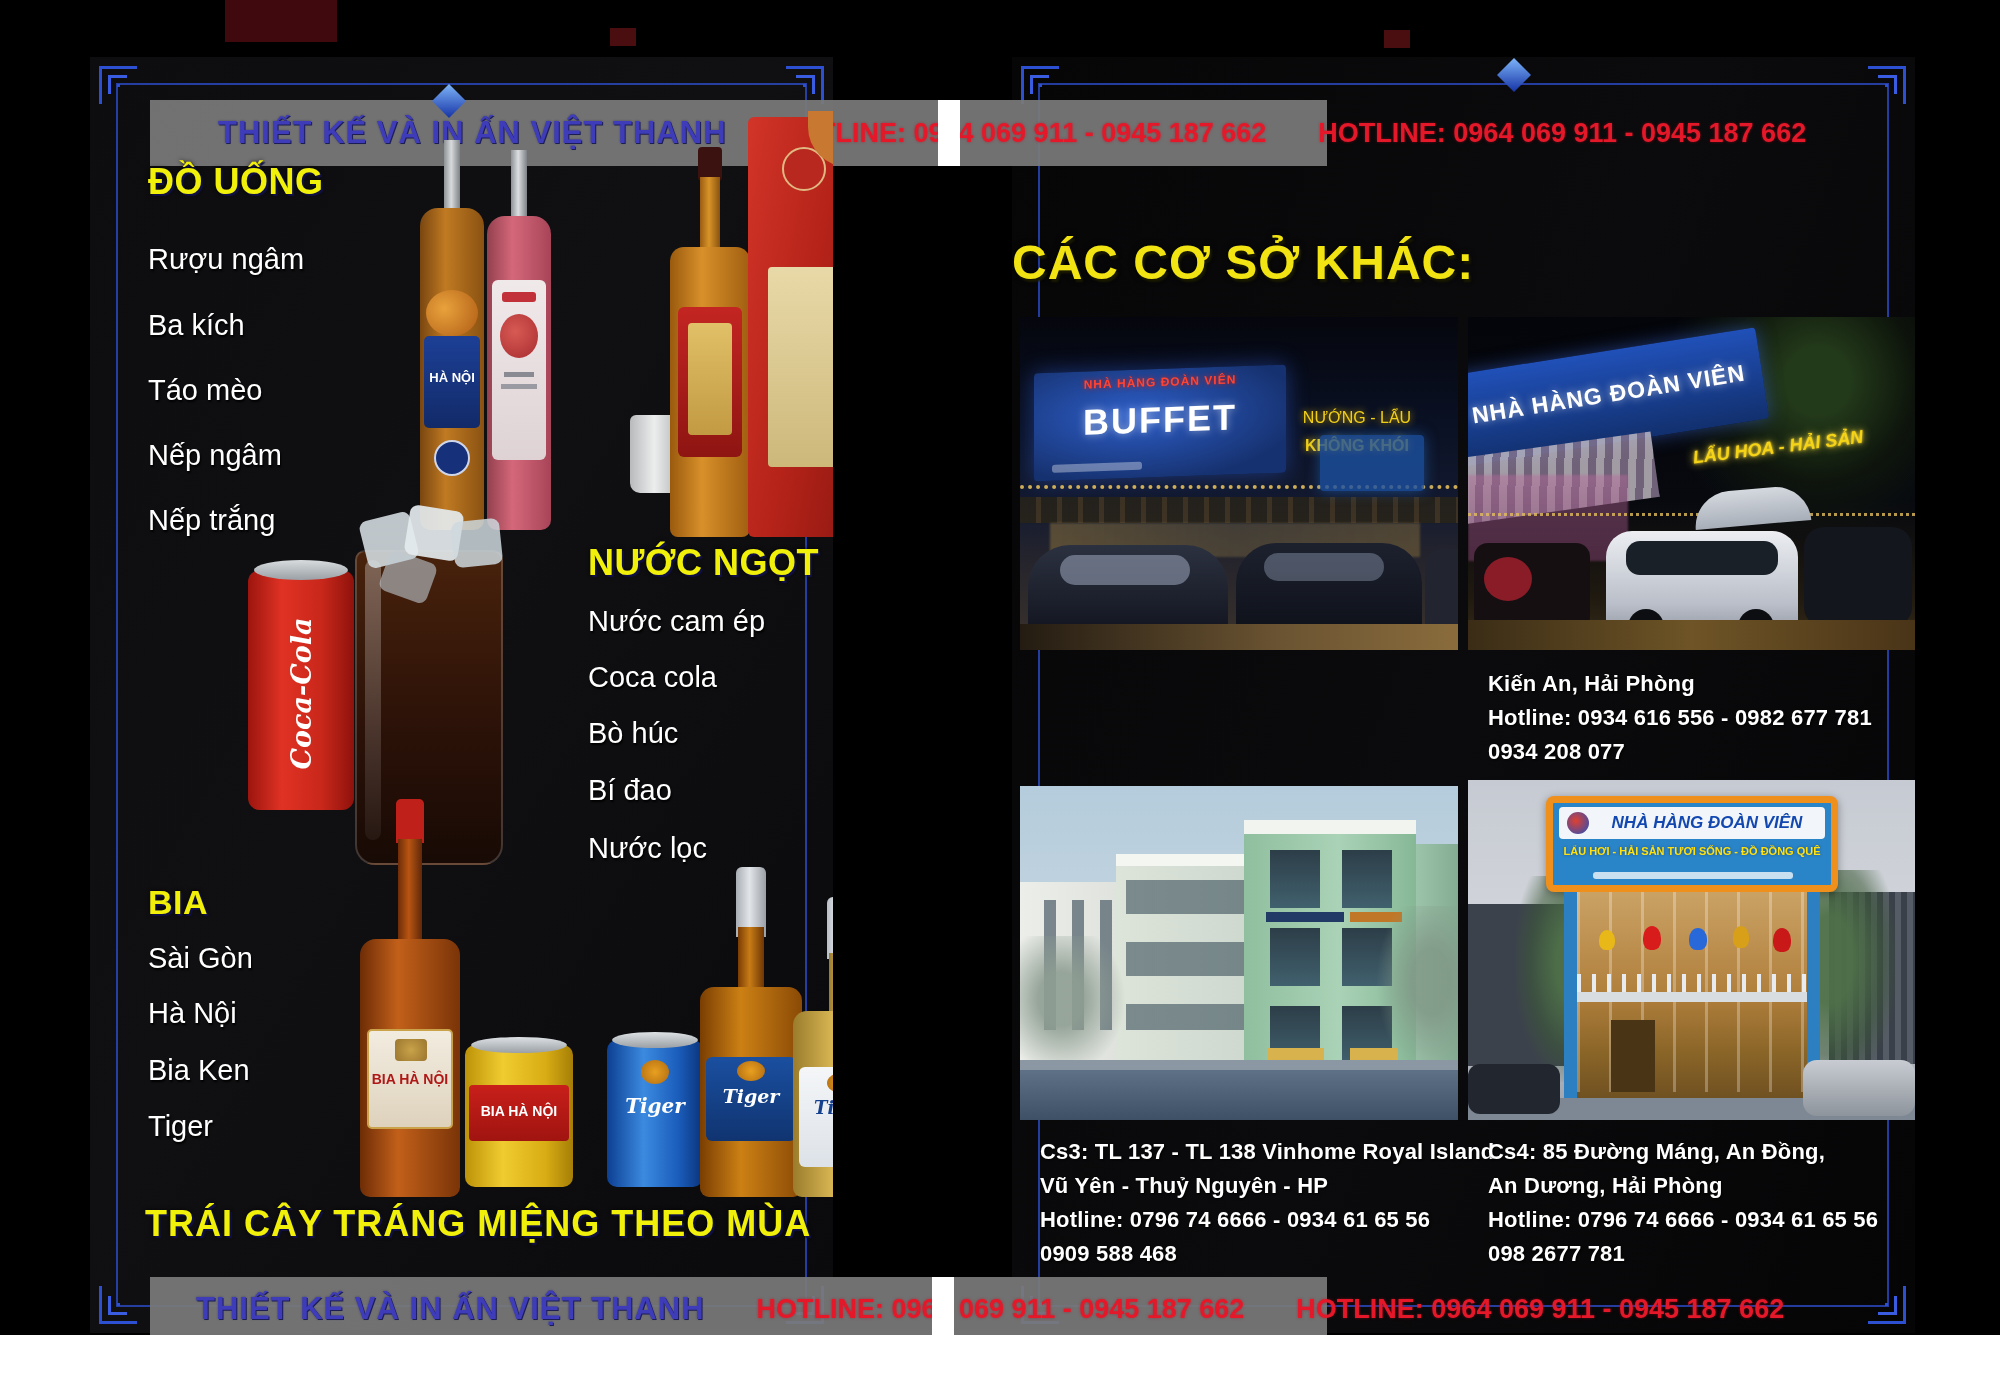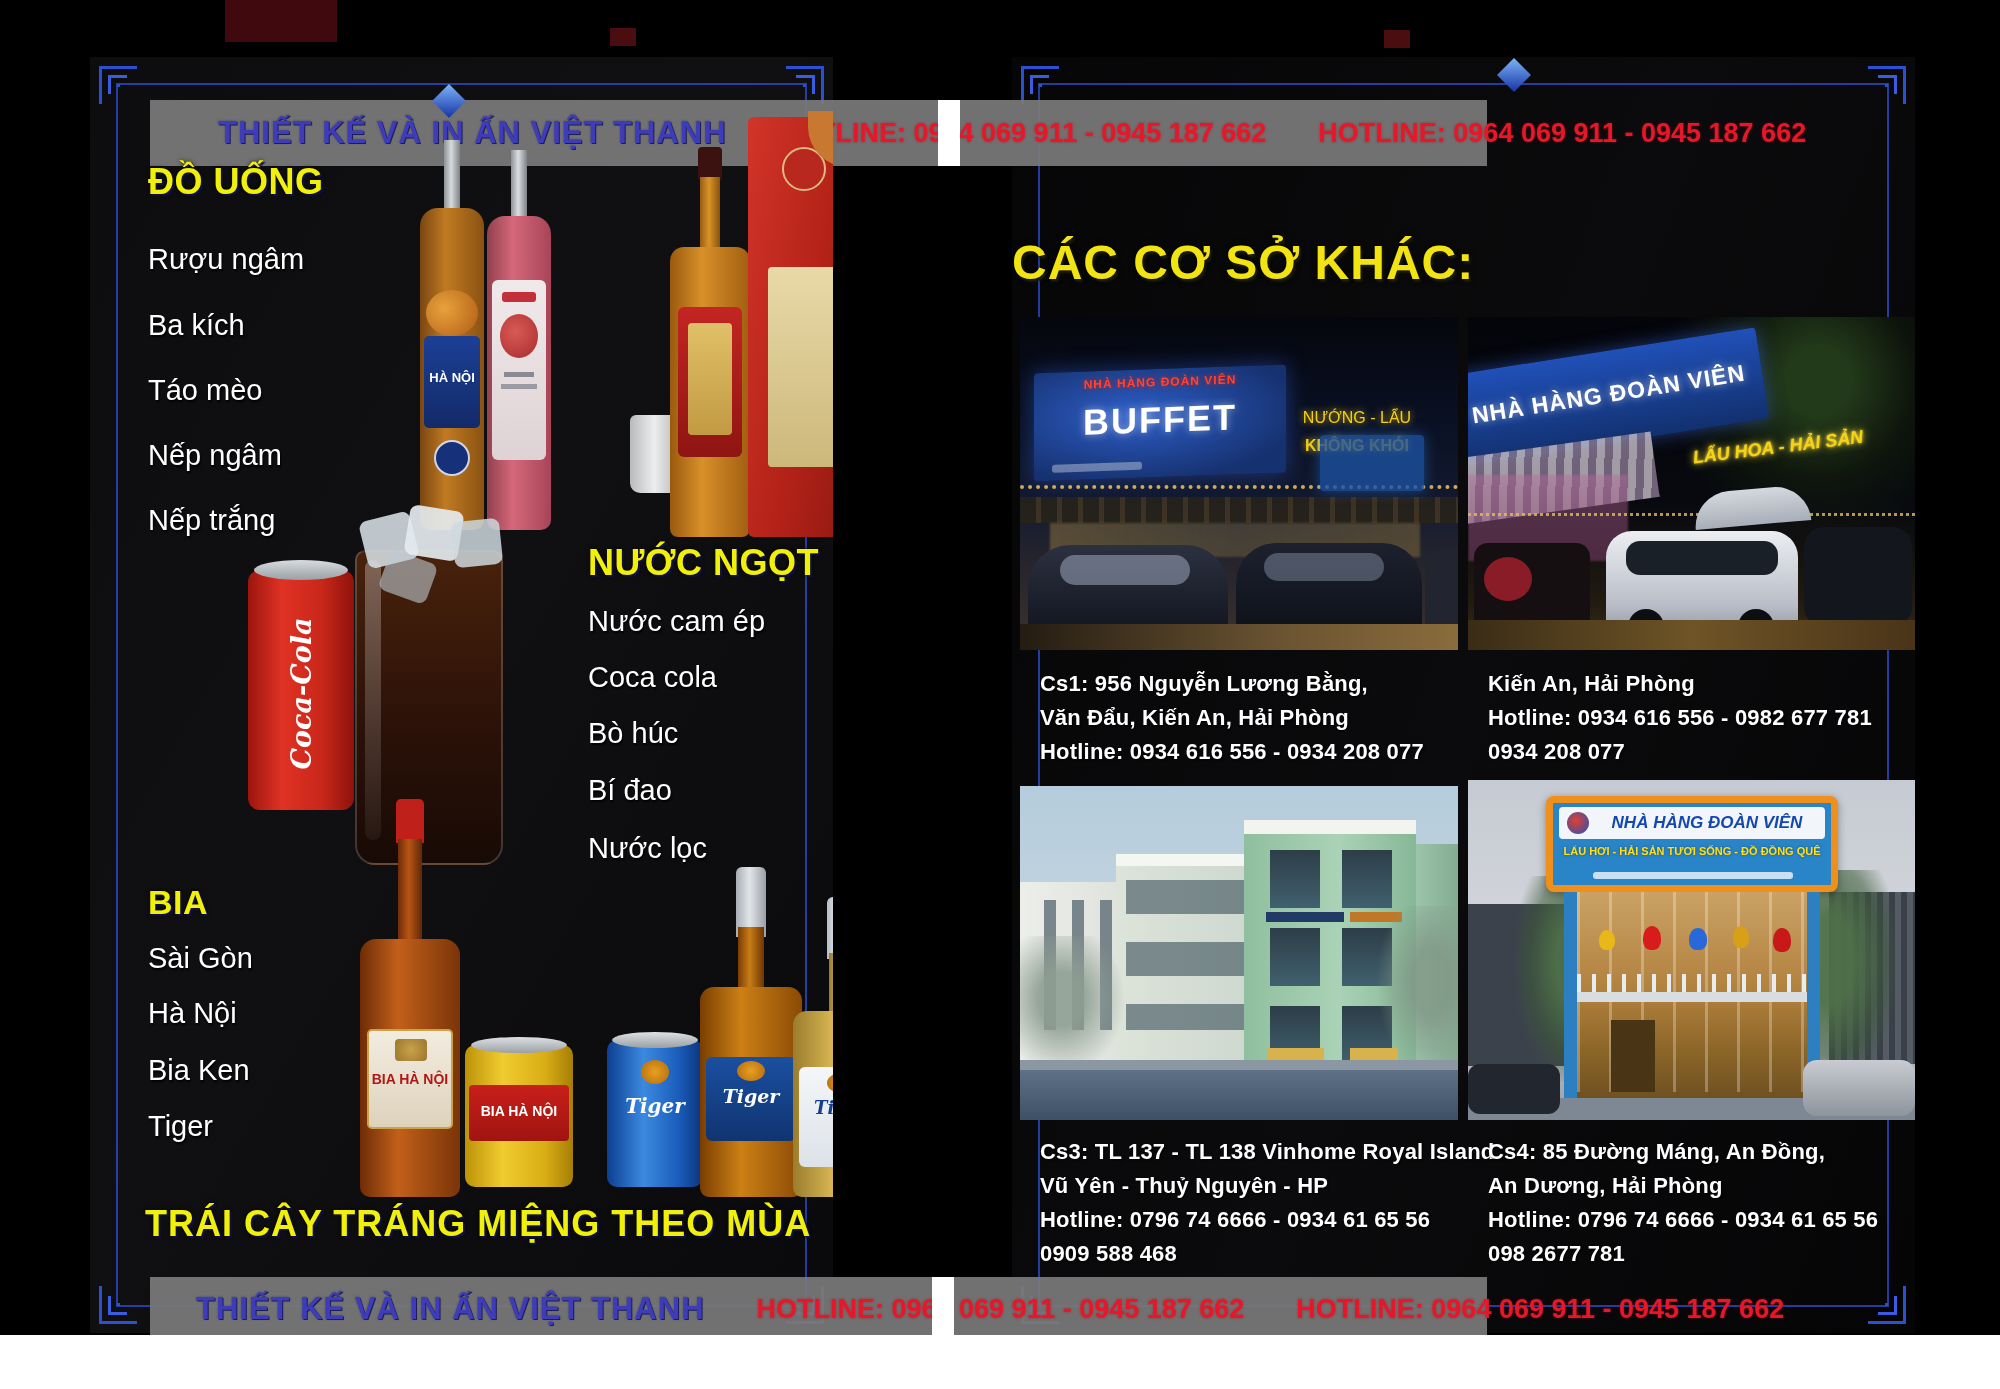--- a/index.html
+++ b/index.html
@@ -11,21 +11,21 @@
   #pageL{left:90px;top:57px;width:743px;height:1276px;background:linear-gradient(120deg,#0d0d10 0%,#101013 45%,#0a0a0c 100%)}
   #pageR{left:1012px;top:57px;width:903px;height:1276px;background:linear-gradient(110deg,#060607 0%,#0b0b0d 50%,#050506 100%)}
   .frame{position:absolute;inset:26px;border:2px solid rgba(45,79,210,.75);pointer-events:none}
   .gk{position:absolute;width:54px;height:54px}
   .gk::before{content:"";position:absolute;inset:0 16px 16px 0;border-top:3px solid #2d4fd2;border-left:3px solid #2d4fd2}
   .gk::after{content:"";position:absolute;inset:9px 26px 26px 9px;border-top:3px solid #3a5ce0;border-left:3px solid #3a5ce0}
   .gk i{position:absolute;inset:18px 36px 36px 18px;border-top:3px solid #2d4fd2;border-left:3px solid #2d4fd2}
   .gk.tl{left:9px;top:9px}.gk.tr{right:9px;top:9px;transform:rotate(90deg)}
   .gk.br{right:9px;bottom:9px;transform:rotate(180deg)}.gk.bl{left:9px;bottom:9px;transform:rotate(270deg)}
   .diamond{position:absolute;width:24px;height:24px;transform:rotate(45deg);background:linear-gradient(135deg,#7db4f8,#1634a6);z-index:25}
-  .wm-band{position:absolute;left:150px;width:1337px;background:rgba(122,122,122,.93);z-index:20;display:flex;align-items:center;padding-left:68px;column-gap:52px}
+  .wm-band{position:absolute;left:150px;width:1177px;background:rgba(122,122,122,.93);z-index:20;display:flex;align-items:center;padding-left:68px;column-gap:52px}
   .wm-brand{color:#3e3cb8;font-weight:800;font-size:31px;letter-spacing:1px;white-space:nowrap;text-shadow:1px 1px 0 #1d1d55,0 0 2px rgba(30,30,100,.6)}
   .wm-hot{color:#e5182a;font-weight:800;font-size:27px;white-space:nowrap;text-shadow:0 0 3px rgba(190,10,30,.55)}
   .wm-gap{position:absolute;top:0;width:22px;background:#fff}
   .hy{position:absolute;color:#f0f00a;font-weight:700;text-shadow:2px 2px 1px #101048,0 0 4px rgba(0,0,0,.8);letter-spacing:.5px;white-space:nowrap}
   .mi{position:absolute;color:#fff;font-size:29px;font-weight:400;text-shadow:1px 2px 2px #000;white-space:nowrap}
   .addr{position:absolute;color:#fff;font-weight:700;font-size:22px;line-height:34px;text-shadow:1px 1px 2px #000;letter-spacing:.2px;white-space:nowrap}
   .addr span{display:block}
   .photo{position:absolute;overflow:hidden;background:#000}
   .thanks{position:absolute;left:0;right:0;text-align:center;font-family:"DejaVu Serif",serif;font-style:italic;font-weight:700;font-size:56px;color:#f3a62e;text-shadow:2px 2px 2px rgba(70,35,0,.55),0 0 6px rgba(0,0,0,.6);z-index:30;white-space:nowrap}
   .branches{position:absolute;left:0;right:0;font-weight:700;font-size:48px;color:#f2e412;letter-spacing:1px;text-shadow:2px 3px 2px #1a1a00,0 0 6px rgba(0,0,0,.7);white-space:nowrap}
@@ -250,25 +250,20 @@
         <div class="a" style="left:22px;bottom:-6px;width:36px;height:36px;border-radius:50%;background:#0c0e12"></div>
         <div class="a" style="left:132px;bottom:-6px;width:36px;height:36px;border-radius:50%;background:#0c0e12"></div>
       </div>
       <div class="a" style="left:336px;top:210px;width:108px;height:100px;border-radius:20px;background:#14161d"></div>
       <div class="a" style="left:6px;top:226px;width:116px;height:88px;border-radius:14px;background:#160f12">
         <div class="a" style="left:10px;top:14px;width:48px;height:44px;border-radius:50%;background:#8a1c28"></div>
       </div>
       <div class="a" style="left:0;bottom:0;width:447px;height:30px;background:linear-gradient(90deg,#3a2c16,#6e5426 50%,#4a3418)"></div>
     </div>
 
-    <div class="addr" style="left:28px;top:610px">
-      <span>Cs1: 956 Nguyễn Lương Bằng,</span>
-      <span>Văn Đẩu, Kiến An, Hải Phòng</span>
-      <span>Hotline: 0934 616 556 - 0934 208 077</span>
-    </div>
 
     <div class="addr" style="left:476px;top:610px">
       <span>Kiến An, Hải Phòng</span>
       <span>Hotline: 0934 616 556 - 0982 677 781</span>
       <span>0934 208 077</span>
     </div>
 
     <div class="photo" style="left:8px;top:729px;width:438px;height:334px">
       <div class="a" style="inset:0;background:linear-gradient(180deg,#b4ccdc 0%,#c8d6e0 55%,#b6c2ca 100%)"></div>
       <div class="a" style="left:0;top:96px;width:150px;height:178px;background:linear-gradient(90deg,#eceeea,#d8dcd6)">

